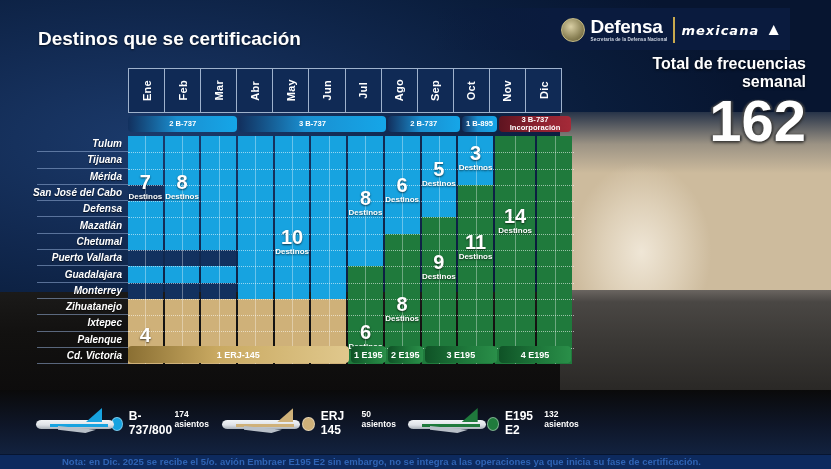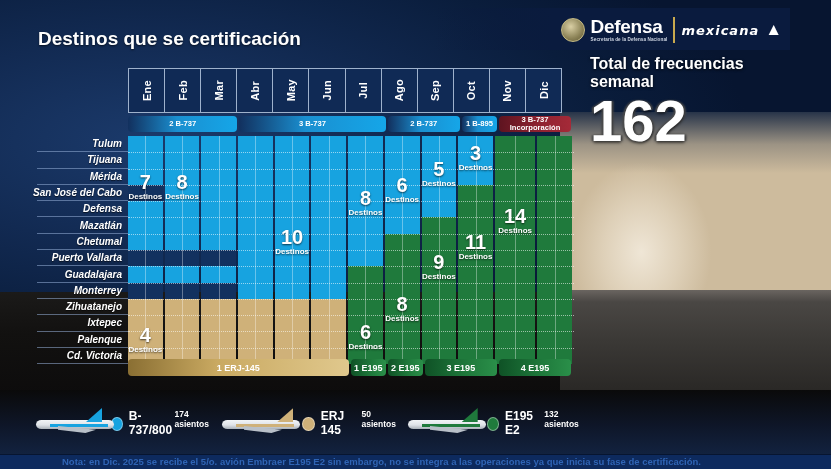--- a/index.html
+++ b/index.html
@@ -69,21 +69,21 @@
 
   
   #title {
     position:absolute; left:38px; top:28px;
     font-size:19px; font-weight:bold; color:#ffffff;
     text-shadow:0 1px 2px rgba(0,0,0,.6);
   }
 
   
   #kpi {
-    position:absolute; left:590px; top:55px; width:235px; text-align:left;
+    position:absolute; left:571px; top:55px; width:235px; text-align:right;
   }
   #kpi .kpi-title {
     font-size:16px; font-weight:bold; color:#ffffff; line-height:1.12;
     text-shadow:0 1px 3px rgba(0,0,0,.75);
   }
   #kpi .kpi-value {
     font-size:58px; font-weight:bold; color:#ffffff; line-height:.95; margin-top:2px;
     text-shadow: -2px 0 2px #4a4a4a, 0 2px 3px rgba(0,0,0,.55), 2px 0 2px #4a4a4a;
   }
 
@@ -138,21 +138,21 @@
     height:16.3px; display:flex; align-items:center; justify-content:flex-end;
     padding-right:6px; border-bottom:1px solid #5d7falpha;
     border-bottom:1px solid rgba(150,175,215,.55);
   }
   .drow span {
     font-size:10px; font-weight:bold; font-style:italic; color:#ffffff;
     text-shadow:0 1px 1px rgba(0,0,0,.6); white-space:nowrap;
   }
 
   
-  #botbar { position:absolute; left:128px; top:359px; width:446px; height:17px; display:flex; }
+  #botbar { position:absolute; left:128px; top:346px; width:446px; height:17px; display:flex; }
   .bb {
     height:17px; border-radius:4px; margin-right:2px;
     display:flex; align-items:center; justify-content:center;
     font-size:9px; font-weight:bold; color:#ffffff;
   }
   .bb.tan   { background:linear-gradient(to right,#8a6f33 0%, #c9a961 40%, #e0c88d 100%); }
   .bb.green { background:linear-gradient(to right,#0f5226 0%, #1f7a3c 60%, #2a8f49 100%); }
 
   
   #legend { position:absolute; left:30px; top:398px; width:560px; height:52px; display:flex; }

